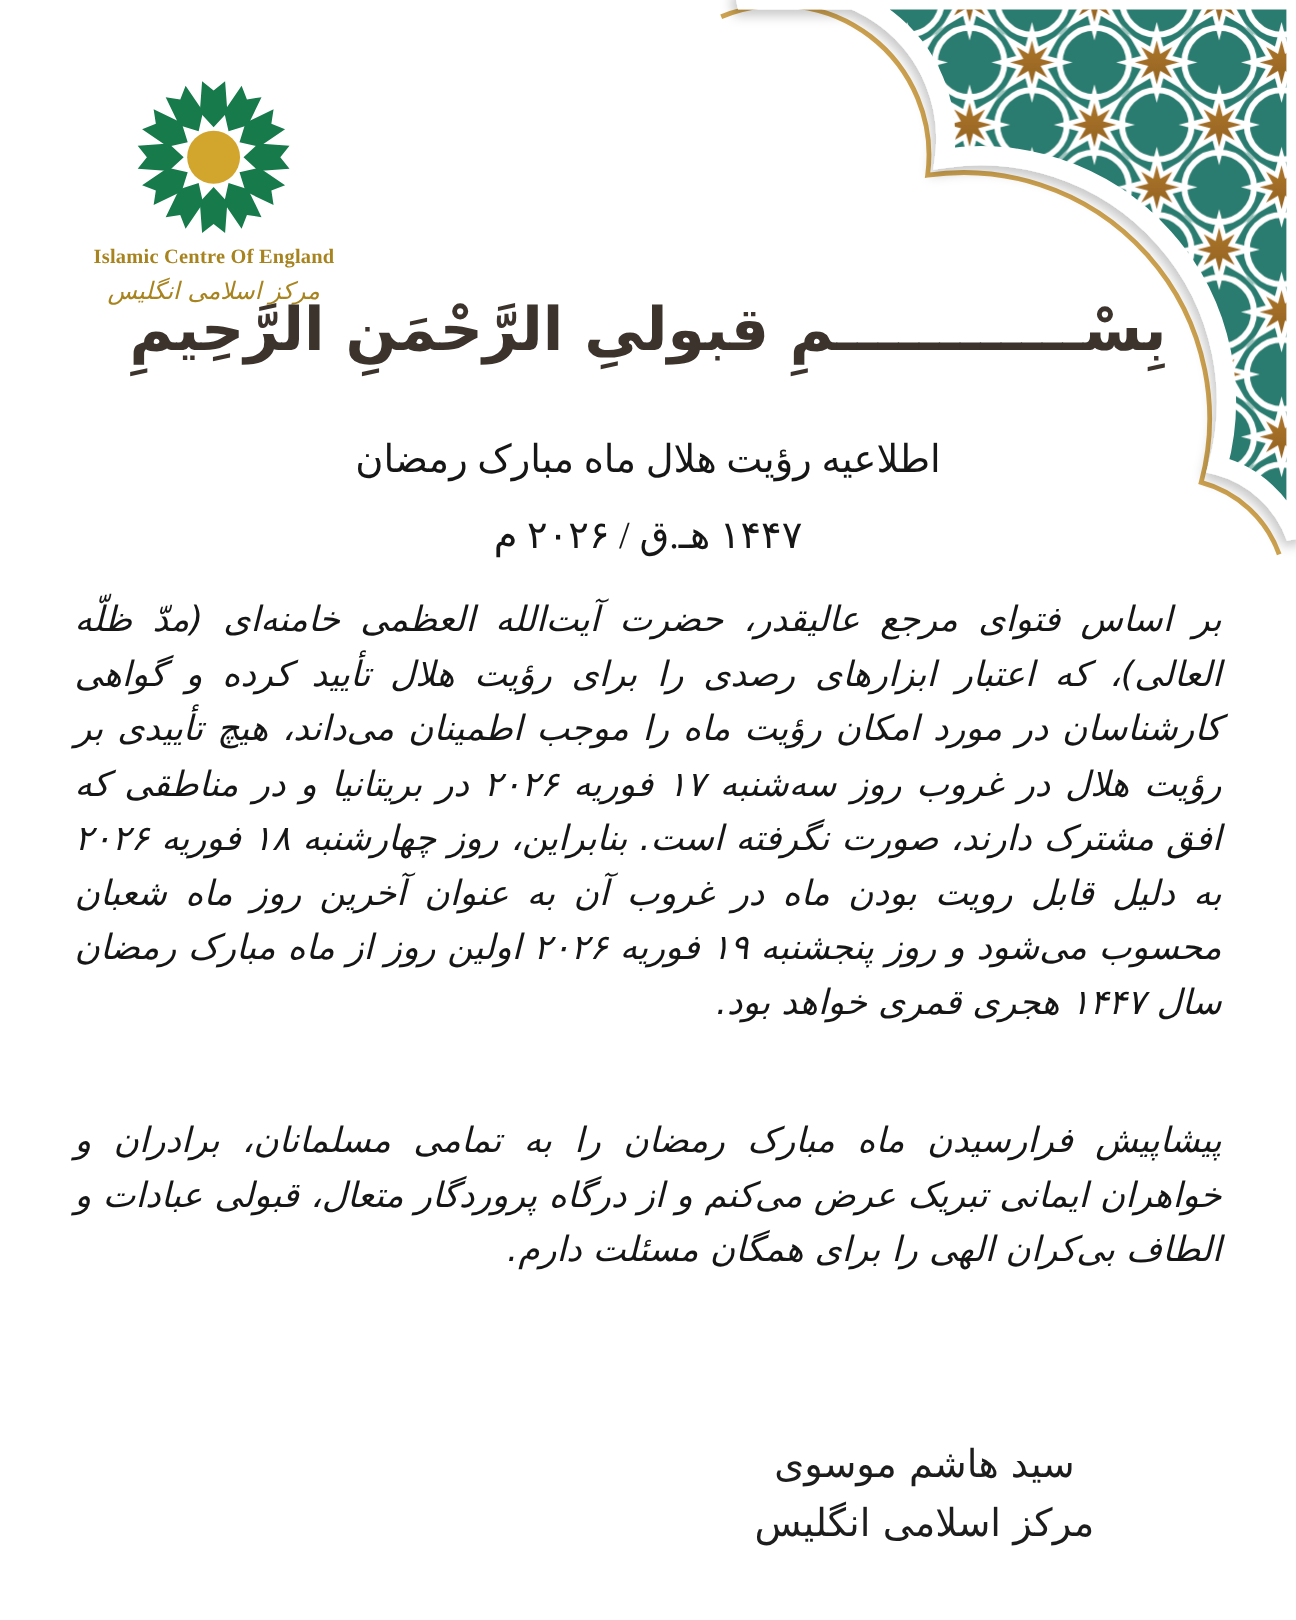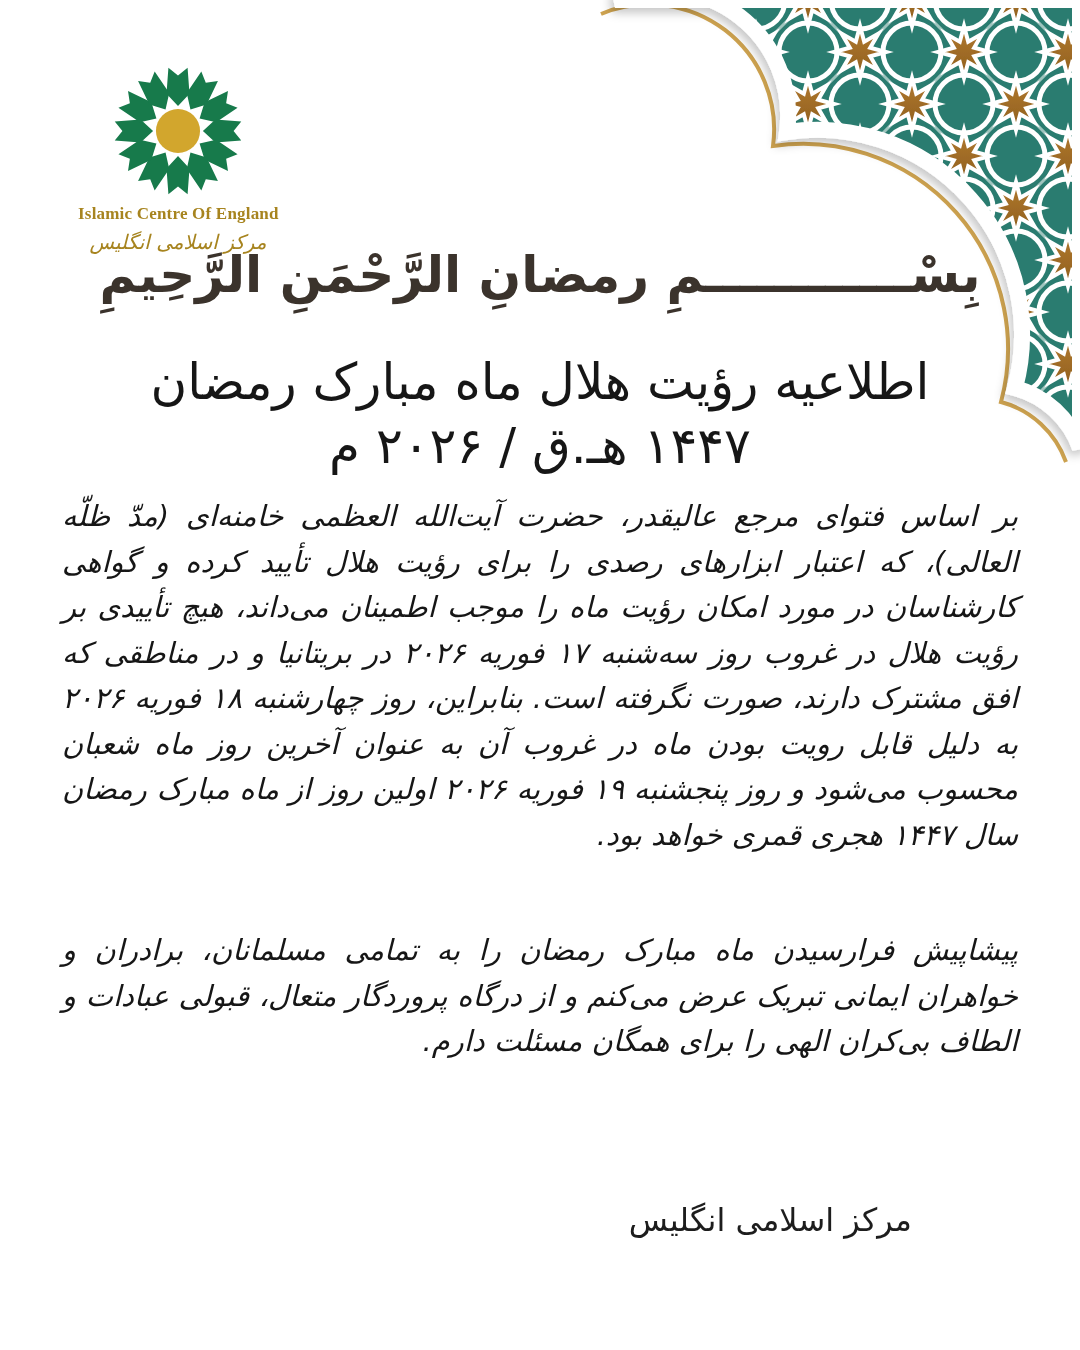--- a/index.html
+++ b/index.html
@@ -23,21 +23,21 @@
   .logo-fa{
     direction:rtl;font-size:20px;font-style:italic;color:var(--logo-text-gold);
     margin-top:6px;
   }
   .bismillah{
     position:absolute;top:246px;left:0;right:0;text-align:center;direction:rtl;
     font-size:50px;color:var(--calligraphy-ink);font-weight:bold;
   }
   .titles{
     position:absolute;top:350px;left:0;right:0;text-align:center;direction:rtl;
-    font-size:50px;line-height:64px;color:var(--ink);font-weight:500;
+    font-size:32px;line-height:64px;color:var(--ink);font-weight:500;font-family:Liberation Serif, serif;
   }
   .content{
     position:absolute;top:494px;left:62px;right:62px;direction:rtl;
     font-size:29px;line-height:45.5px;text-align:justify;color:var(--ink);font-style:italic;
   }
   .content p + p{margin-top:70px;}
   .signature{
     position:absolute;top:1196px;right:168px;direction:rtl;text-align:center;
     font-size:32px;line-height:49px;color:#1d1d1d;
   }
@@ -94,27 +94,28 @@
       <use href="#petal" transform="rotate(270)"></use>
       <use href="#petal" transform="rotate(300)"></use>
       <use href="#petal" transform="rotate(330)"></use>
     </g>
     <circle cx="0" cy="0" r="23" style="fill:var(--center-gold)"></circle>
   </svg>
   <div class="logo-en">Islamic Centre Of England</div>
   <div class="logo-fa">مرکز اسلامی انگلیس</div>
 </div>
 
-<div class="bismillah">بِسْــــــــــــمِ رمضانِ الرَّحْمَنِ الرَّحِيمِ</div>
+<div class="bismillah">بِسْــــــــــــمِ قبولیِ الرَّحْمَنِ الرَّحِيمِ</div>
 
 <div class="titles">
   <div>اطلاعیه رؤیت هلال ماه مبارک رمضان</div>
   <div>۱۴۴۷ هـ.ق / ۲۰۲۶ م</div>
 </div>
 
 <div class="content">
   <p>بر اساس فتوای مرجع عالیقدر، حضرت آیت‌الله العظمی خامنه‌ای (مدّ ظلّه العالی)، که اعتبار ابزارهای رصدی را برای رؤیت هلال تأیید کرده و گواهی کارشناسان در مورد امکان رؤیت ماه را موجب اطمینان می‌داند، هیچ تأییدی بر رؤیت هلال در غروب روز سه‌شنبه ۱۷ فوریه ۲۰۲۶ در بریتانیا و در مناطقی که افق مشترک دارند، صورت نگرفته است. بنابراین، روز چهارشنبه ۱۸ فوریه ۲۰۲۶ به دلیل قابل رویت بودن ماه در غروب آن به عنوان آخرین روز ماه شعبان محسوب می‌شود و روز پنجشنبه ۱۹ فوریه ۲۰۲۶ اولین روز از ماه مبارک رمضان سال ۱۴۴۷ هجری قمری خواهد بود.</p>
   <p>پیشاپیش فرارسیدن ماه مبارک رمضان را به تمامی مسلمانان، برادران و خواهران ایمانی تبریک عرض می‌کنم و از درگاه پروردگار متعال، قبولی عبادات و الطاف بی‌کران الهی را برای همگان مسئلت دارم.</p>
 </div>
 
 <div class="signature">
+  <div>سید هاشم موسوی</div>
   <div>مرکز اسلامی انگلیس</div>
 </div>
 
 </body></html>

